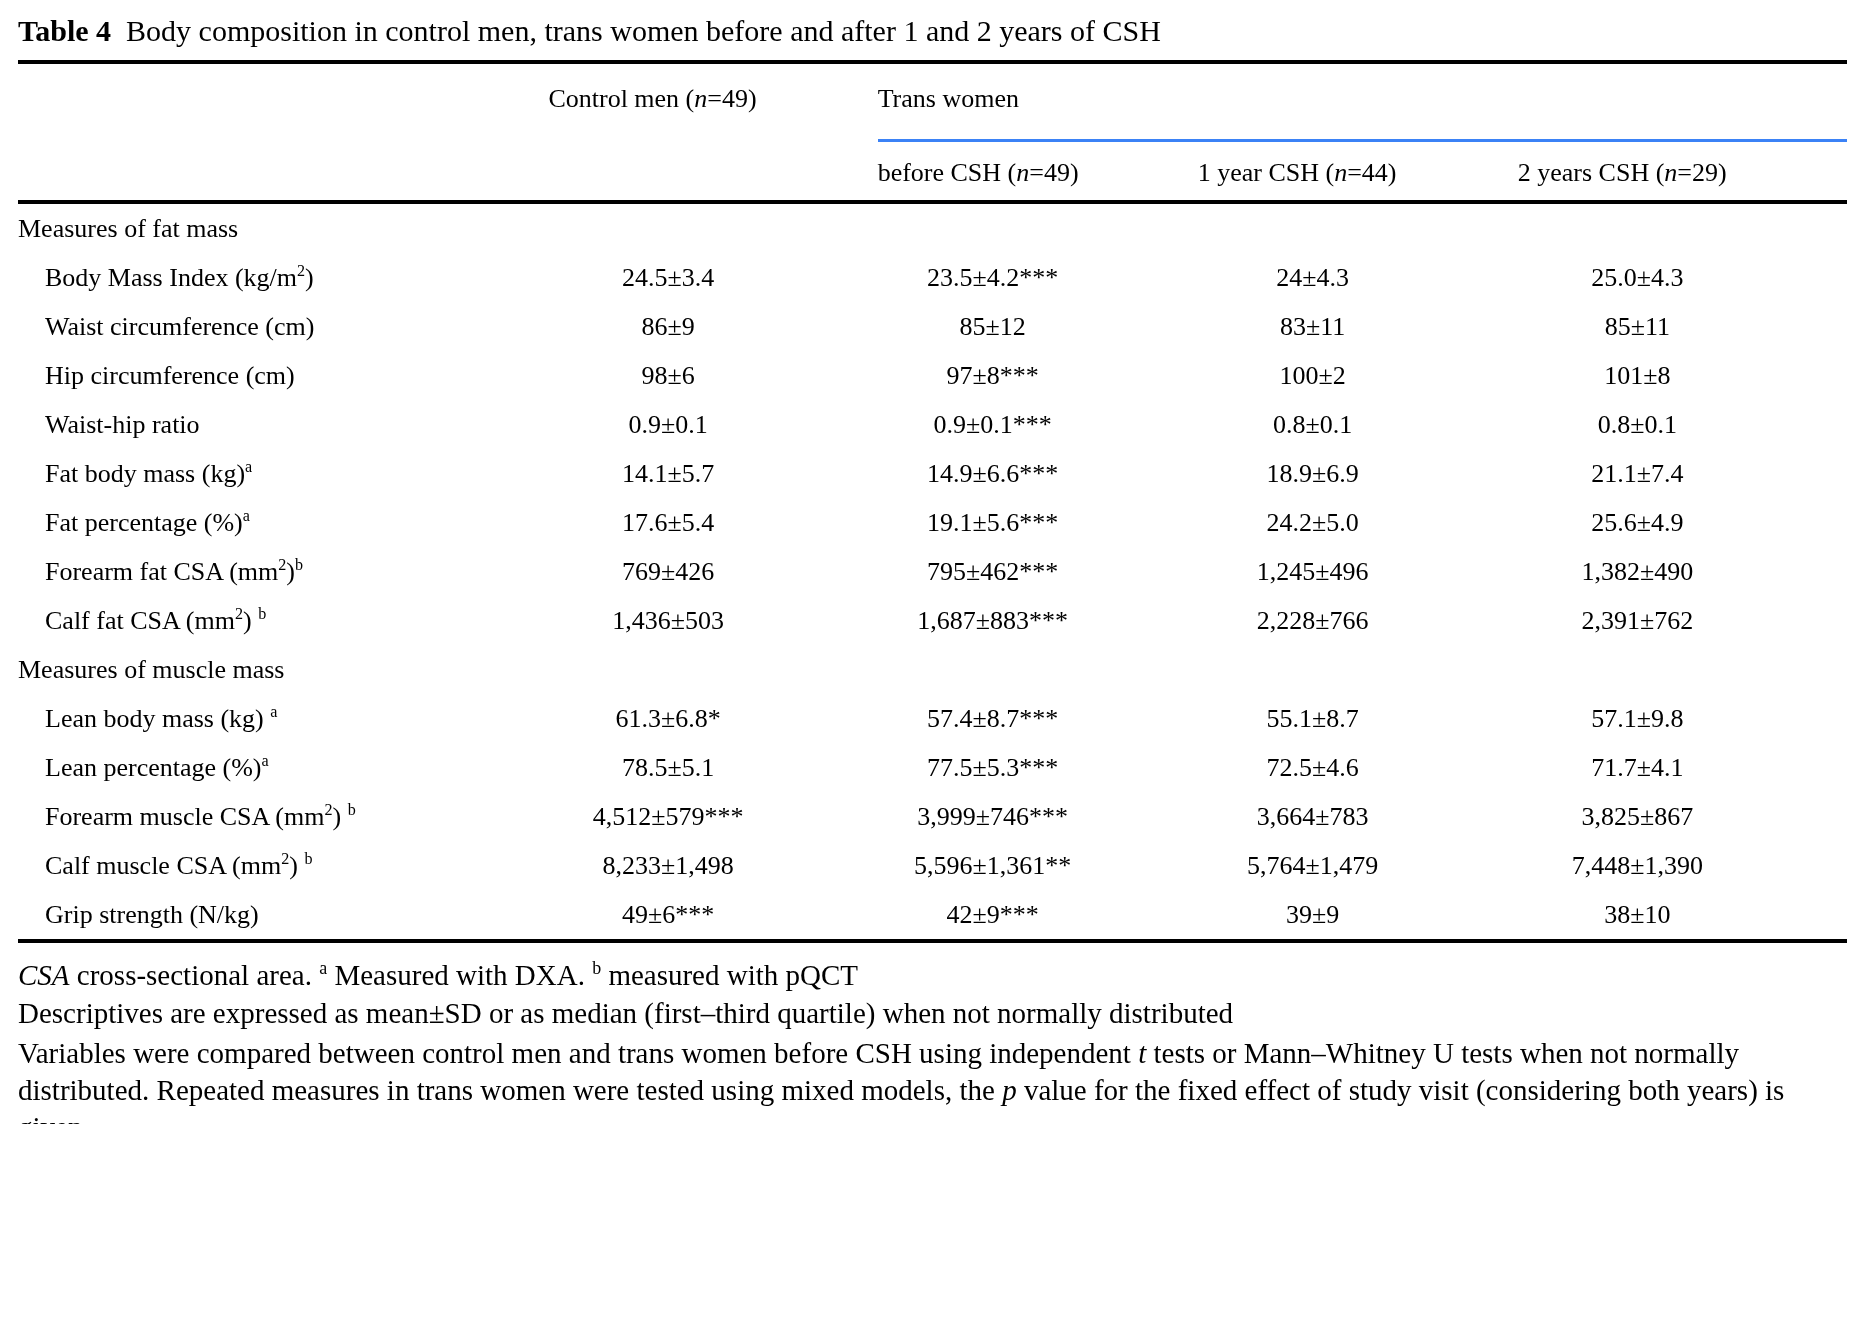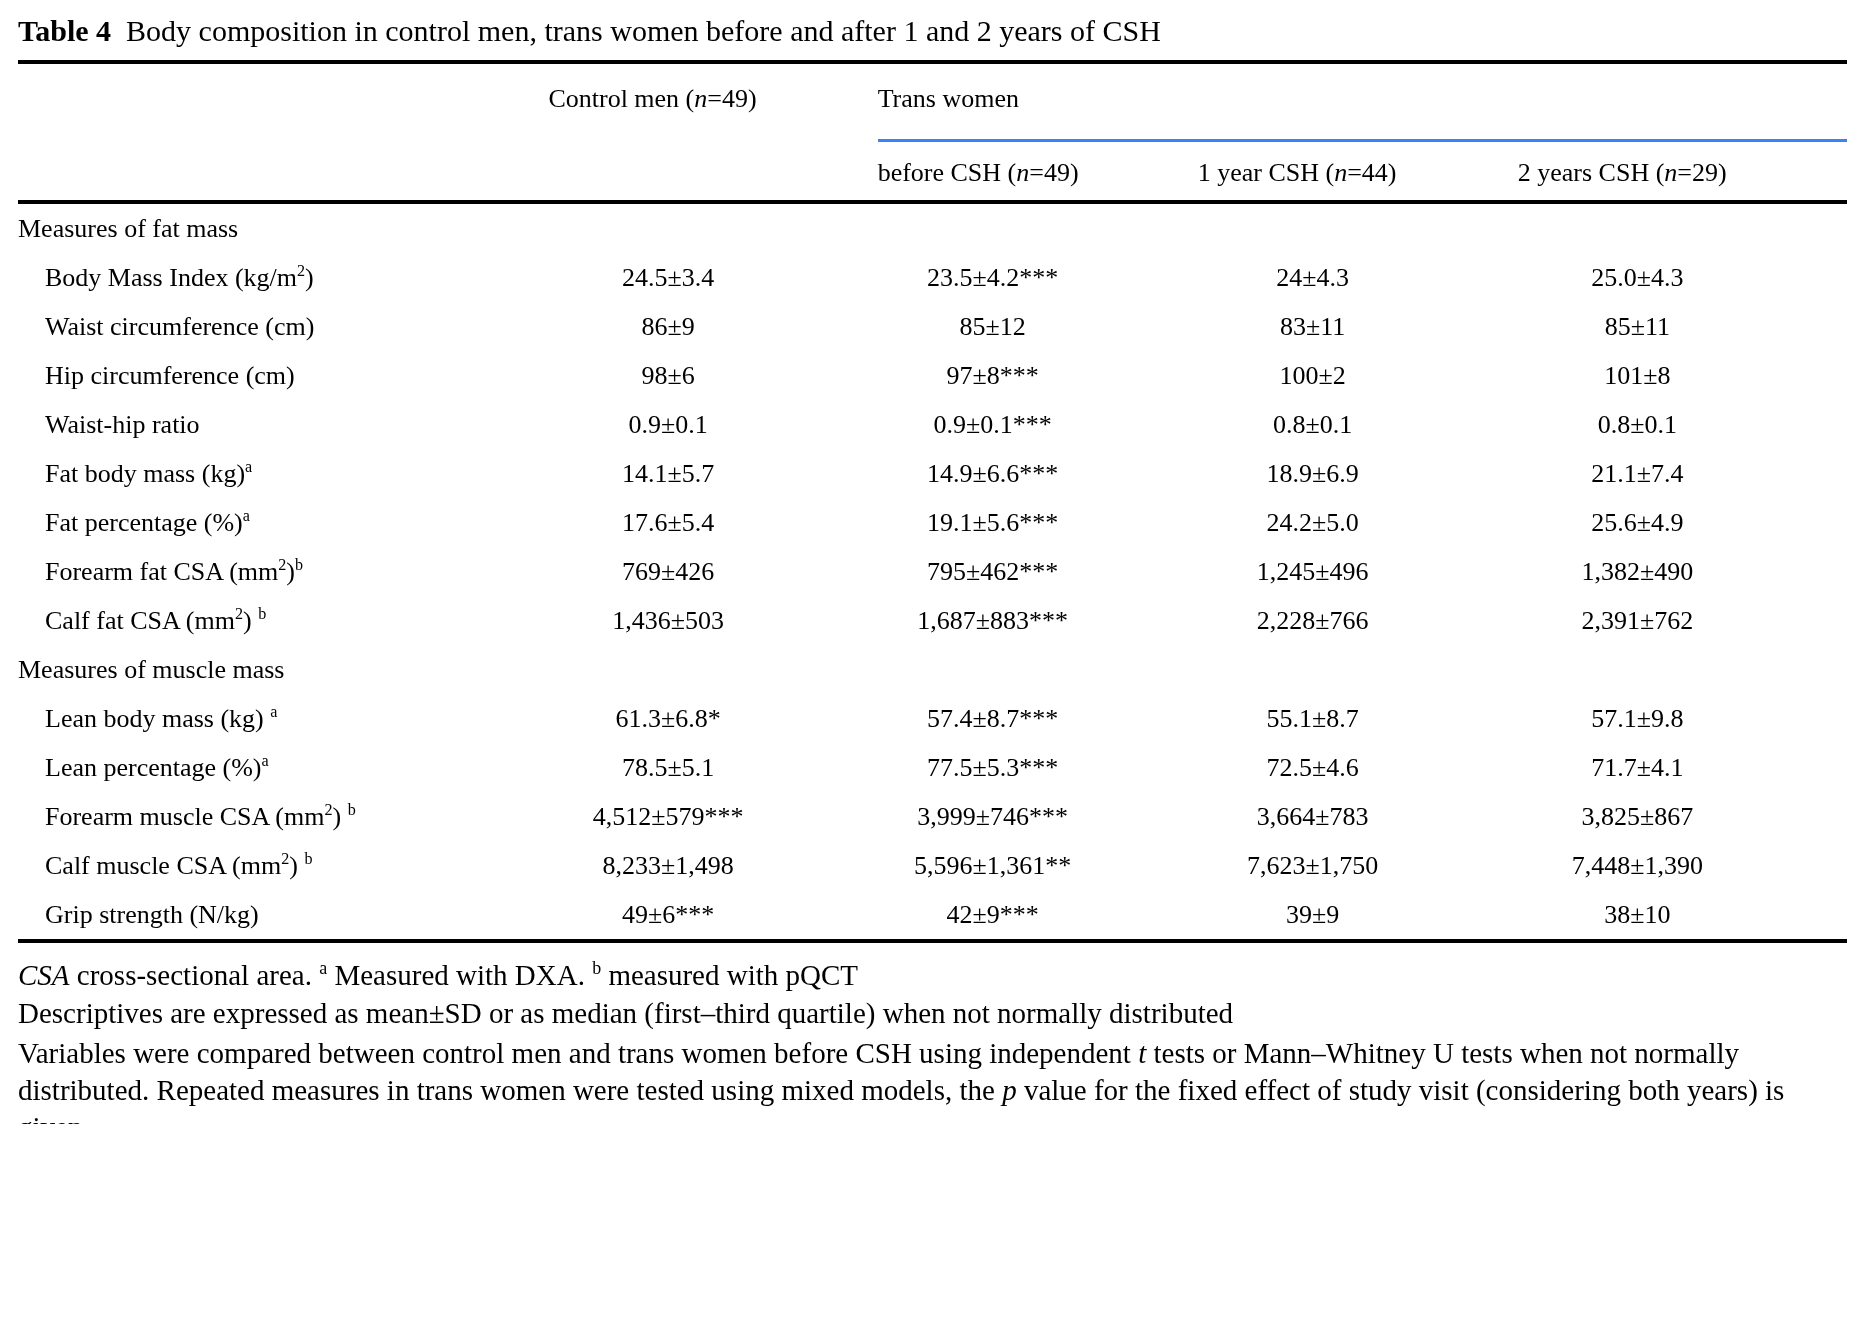--- a/index.html
+++ b/index.html
@@ -143,21 +143,21 @@
           <td class="rowlabel">Forearm muscle CSA (mm<sup>2</sup>) <sup>b</sup></td>
           <td class="val">4,512±579***</td>
           <td class="val">3,999±746***</td>
           <td class="val">3,664±783</td>
           <td class="val">3,825±867</td>
         </tr>
         <tr>
           <td class="rowlabel">Calf muscle CSA (mm<sup>2</sup>) <sup>b</sup></td>
           <td class="val">8,233±1,498</td>
           <td class="val">5,596±1,361**</td>
-          <td class="val">7,623±1,750</td>
+          <td class="val">5,764±1,479</td>
           <td class="val">7,448±1,390</td>
         </tr>
         <tr>
           <td class="rowlabel">Grip strength (N/kg)</td>
           <td class="val">49±6***</td>
           <td class="val">42±9***</td>
           <td class="val">39±9</td>
           <td class="val">38±10</td>
         </tr>
       </tbody>

